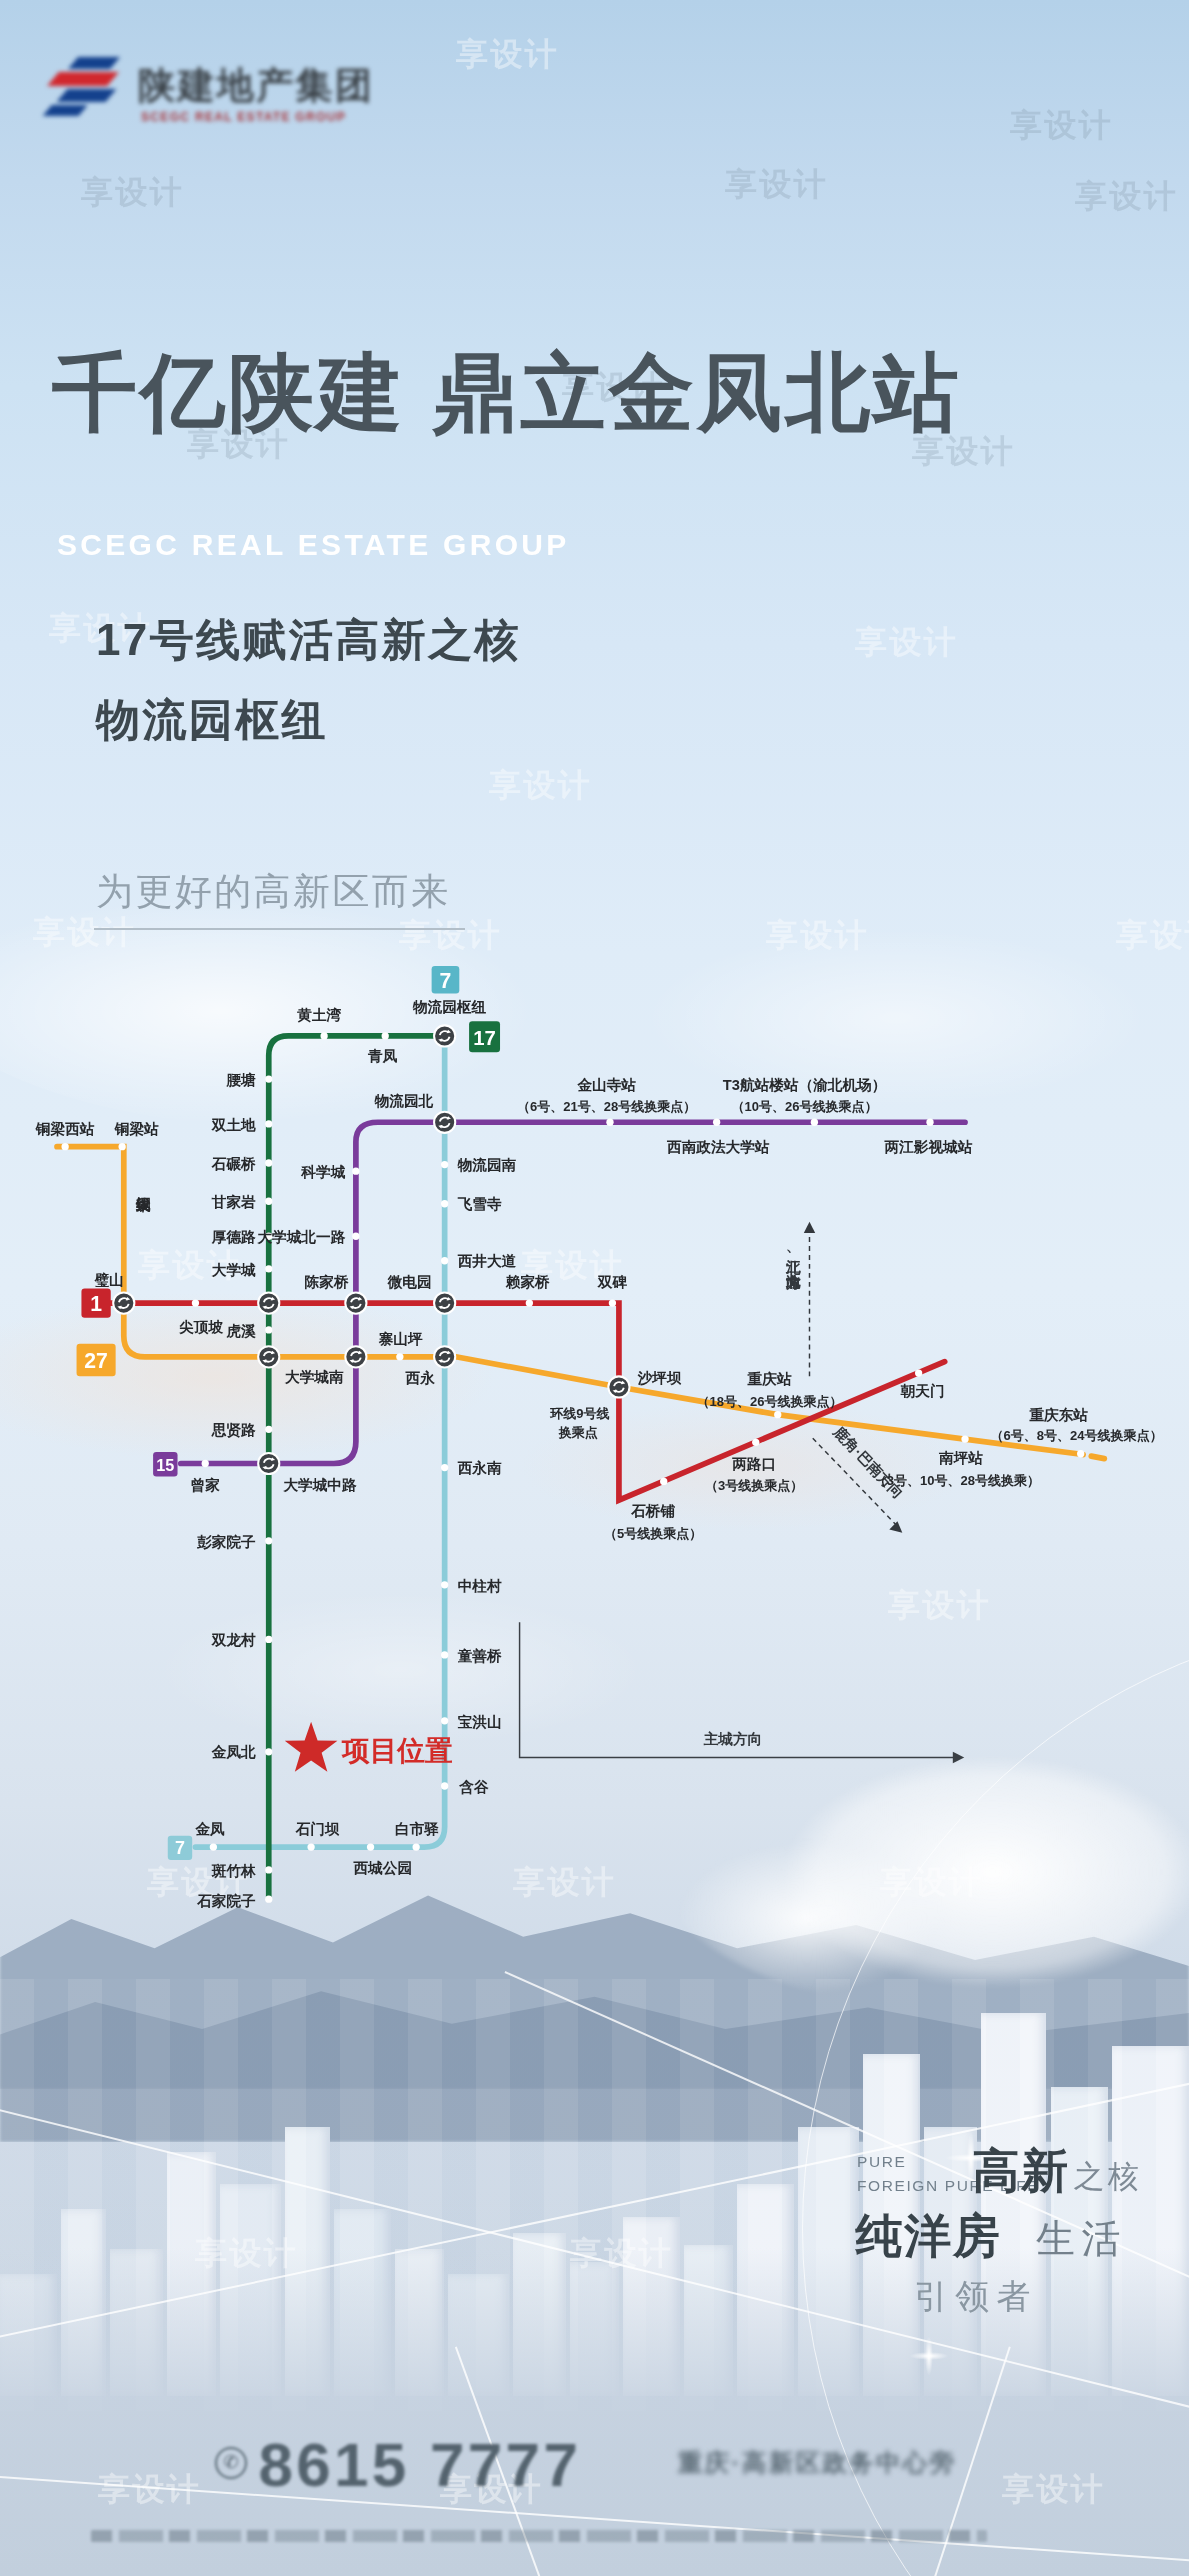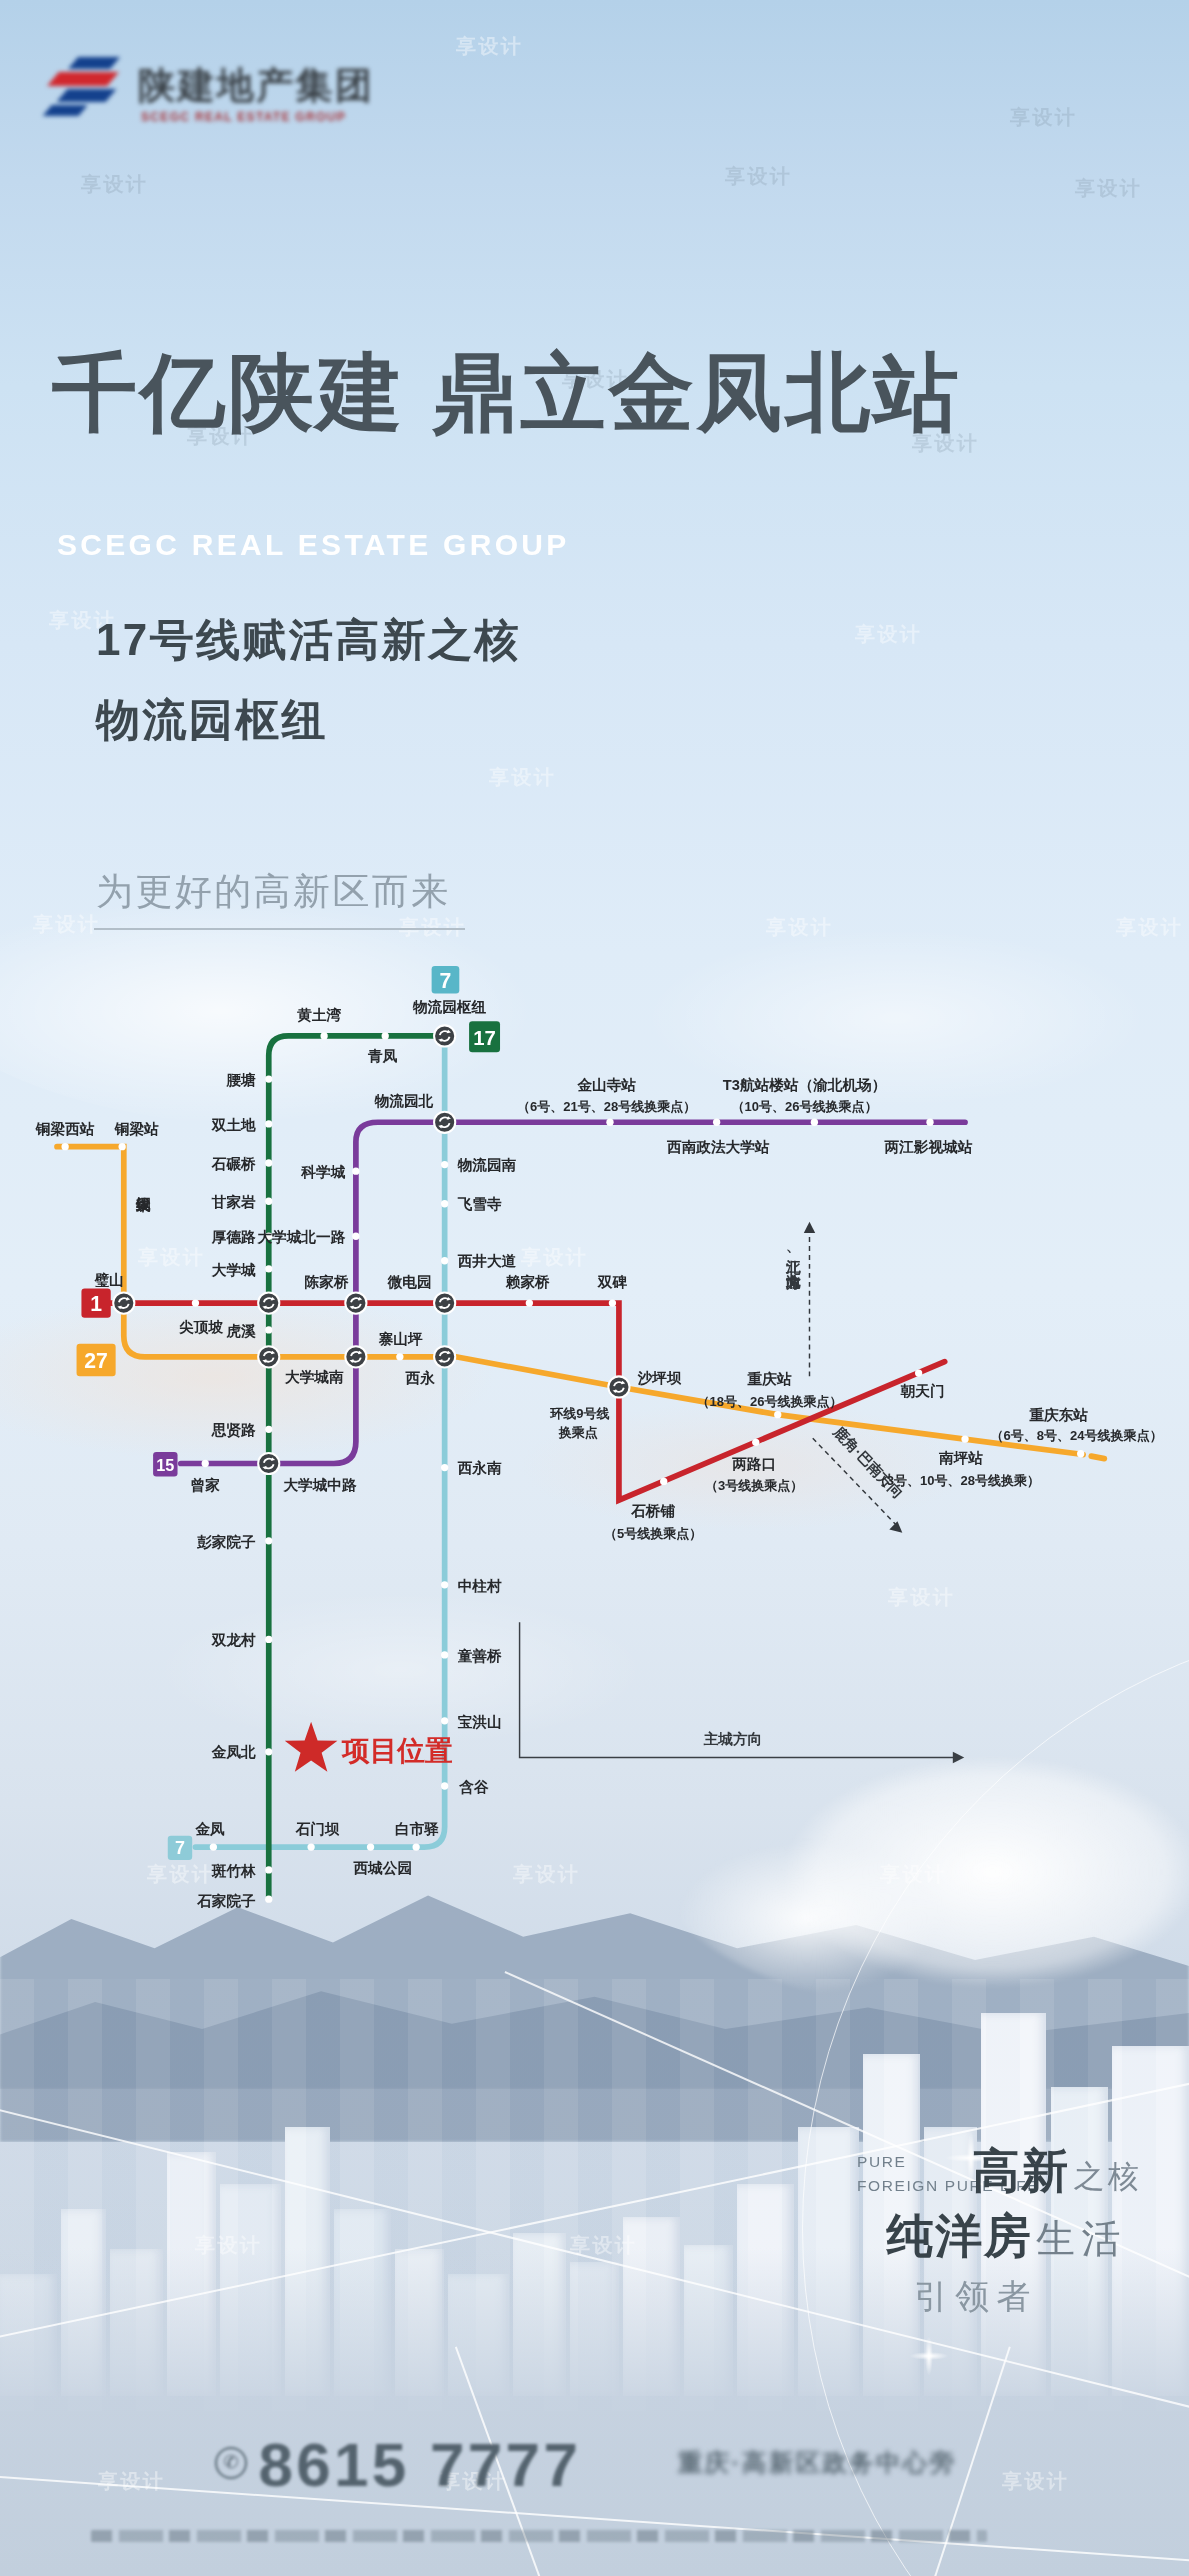--- a/index.html
+++ b/index.html
@@ -35,21 +35,21 @@
   #haze{left:0;top:2248px;width:1189px;height:328px;
       background:linear-gradient(180deg,rgba(200,212,226,0),rgba(198,210,224,.85) 45%,#c2cfdd 100%);}
   .pline{height:1.6px;background:rgba(255,255,255,.8);transform-origin:left center;pointer-events:none;}
   #arc{left:802px;top:1617px;width:1222px;height:1222px;border:1.6px solid rgba(255,255,255,.7);
       border-radius:50%;pointer-events:none;}
   .spark{pointer-events:none;}
   .spark i{position:absolute;left:50%;top:50%;display:block;background:radial-gradient(closest-side,#fff,rgba(255,255,255,0));}
   .spark .v{width:8.1px;height:100%;transform:translate(-50%,-50%);}
   .spark .h{width:100%;height:8.1px;transform:translate(-50%,-50%);}
   
-  .wm{font-size:20px;font-weight:bold;color:rgba(255,255,255,.42);letter-spacing:2.4px;
+  .wm{font-size:32px;font-weight:bold;color:rgba(255,255,255,.42);letter-spacing:2.4px;
       pointer-events:none;white-space:nowrap;text-align:right;}
   .wm.dk{color:rgba(125,145,160,.25);}
   
   #logo{left:42px;top:50px;width:423px;height:90px;filter:blur(2px);}
   .lbar{position:absolute;transform:skewX(-40deg);}
   #company{position:absolute;left:96px;top:11.4px;font-size:37px;font-weight:bold;color:#3a4147;letter-spacing:2.4px;}
   #company-sub{position:absolute;left:99px;top:60px;font-size:12.2px;font-weight:bold;color:#a8353a;letter-spacing:1.2px;}
   #title{left:52px;top:336px;width:1091px;font-size:85px;font-weight:bold;color:#49545c;letter-spacing:3.3px;white-space:nowrap;}
   #subtitle{left:57px;top:528px;font-size:30px;font-weight:bold;color:#ffffff;letter-spacing:3.3px;}
   .slogan{left:96px;font-size:44px;font-weight:bold;color:#3d484f;letter-spacing:2.4px;}
@@ -64,21 +64,21 @@
   .bdg{font-weight:bold;fill:#fff;font-family:"Liberation Sans",sans-serif;}
   .sd{fill:#ffffff;}
   .proj{font:bold 34px "Liberation Sans",sans-serif;fill:#d32b28;}
   
   #en-block{left:857px;top:2150px;font-size:15.5px;color:#72808c;letter-spacing:1.6px;line-height:24.4px;}
   #cn1{right:47px;top:2140px;text-align:left;white-space:nowrap;}
   #cn1 b{font-size:47px;color:#38434a;letter-spacing:1.6px;}
   #cn1 span{font-size:31px;color:#7e8a95;letter-spacing:3.3px;}
   #cn2{right:62px;top:2205px;text-align:right;white-space:nowrap;}
   #cn2 b{font-size:47px;color:#38434a;letter-spacing:1.6px;}
-  #cn2 span{font-size:39px;color:#73808b;letter-spacing:6.5px;}
+  #cn2 span{font-size:39px;color:#73808b;letter-spacing:6.5px;margin-left:31px;}
   #cn3{left:914px;top:2274px;font-size:34px;color:#8a97a2;letter-spacing:7.3px;}
   #phone-row{left:215px;top:2429px;filter:blur(1.6px);color:#54636e;white-space:nowrap;}
   #phone-ico{display:inline-block;width:28px;height:28px;border:2.4px solid #5a6b76;border-radius:50%;
       font-size:18px;line-height:26px;text-align:center;vertical-align:18px;margin-right:11.4px;}
   #phone-num{font-size:62px;font-weight:bold;letter-spacing:3.3px;}
   #address{left:678px;top:2447px;font-size:24.4px;font-weight:bold;color:#5a6a75;letter-spacing:2.4px;filter:blur(2.4px);}
   #disclaimer{left:91px;top:2530px;width:896px;height:12.2px;border-radius:1.6px;filter:blur(1.6px);opacity:.8;
       background:repeating-linear-gradient(90deg,rgba(88,104,116,.55) 0 21px,rgba(88,104,116,0) 21px 28px,
       rgba(88,104,116,.4) 28px 72px,rgba(88,104,116,0) 72px 78px);}
 </style>

